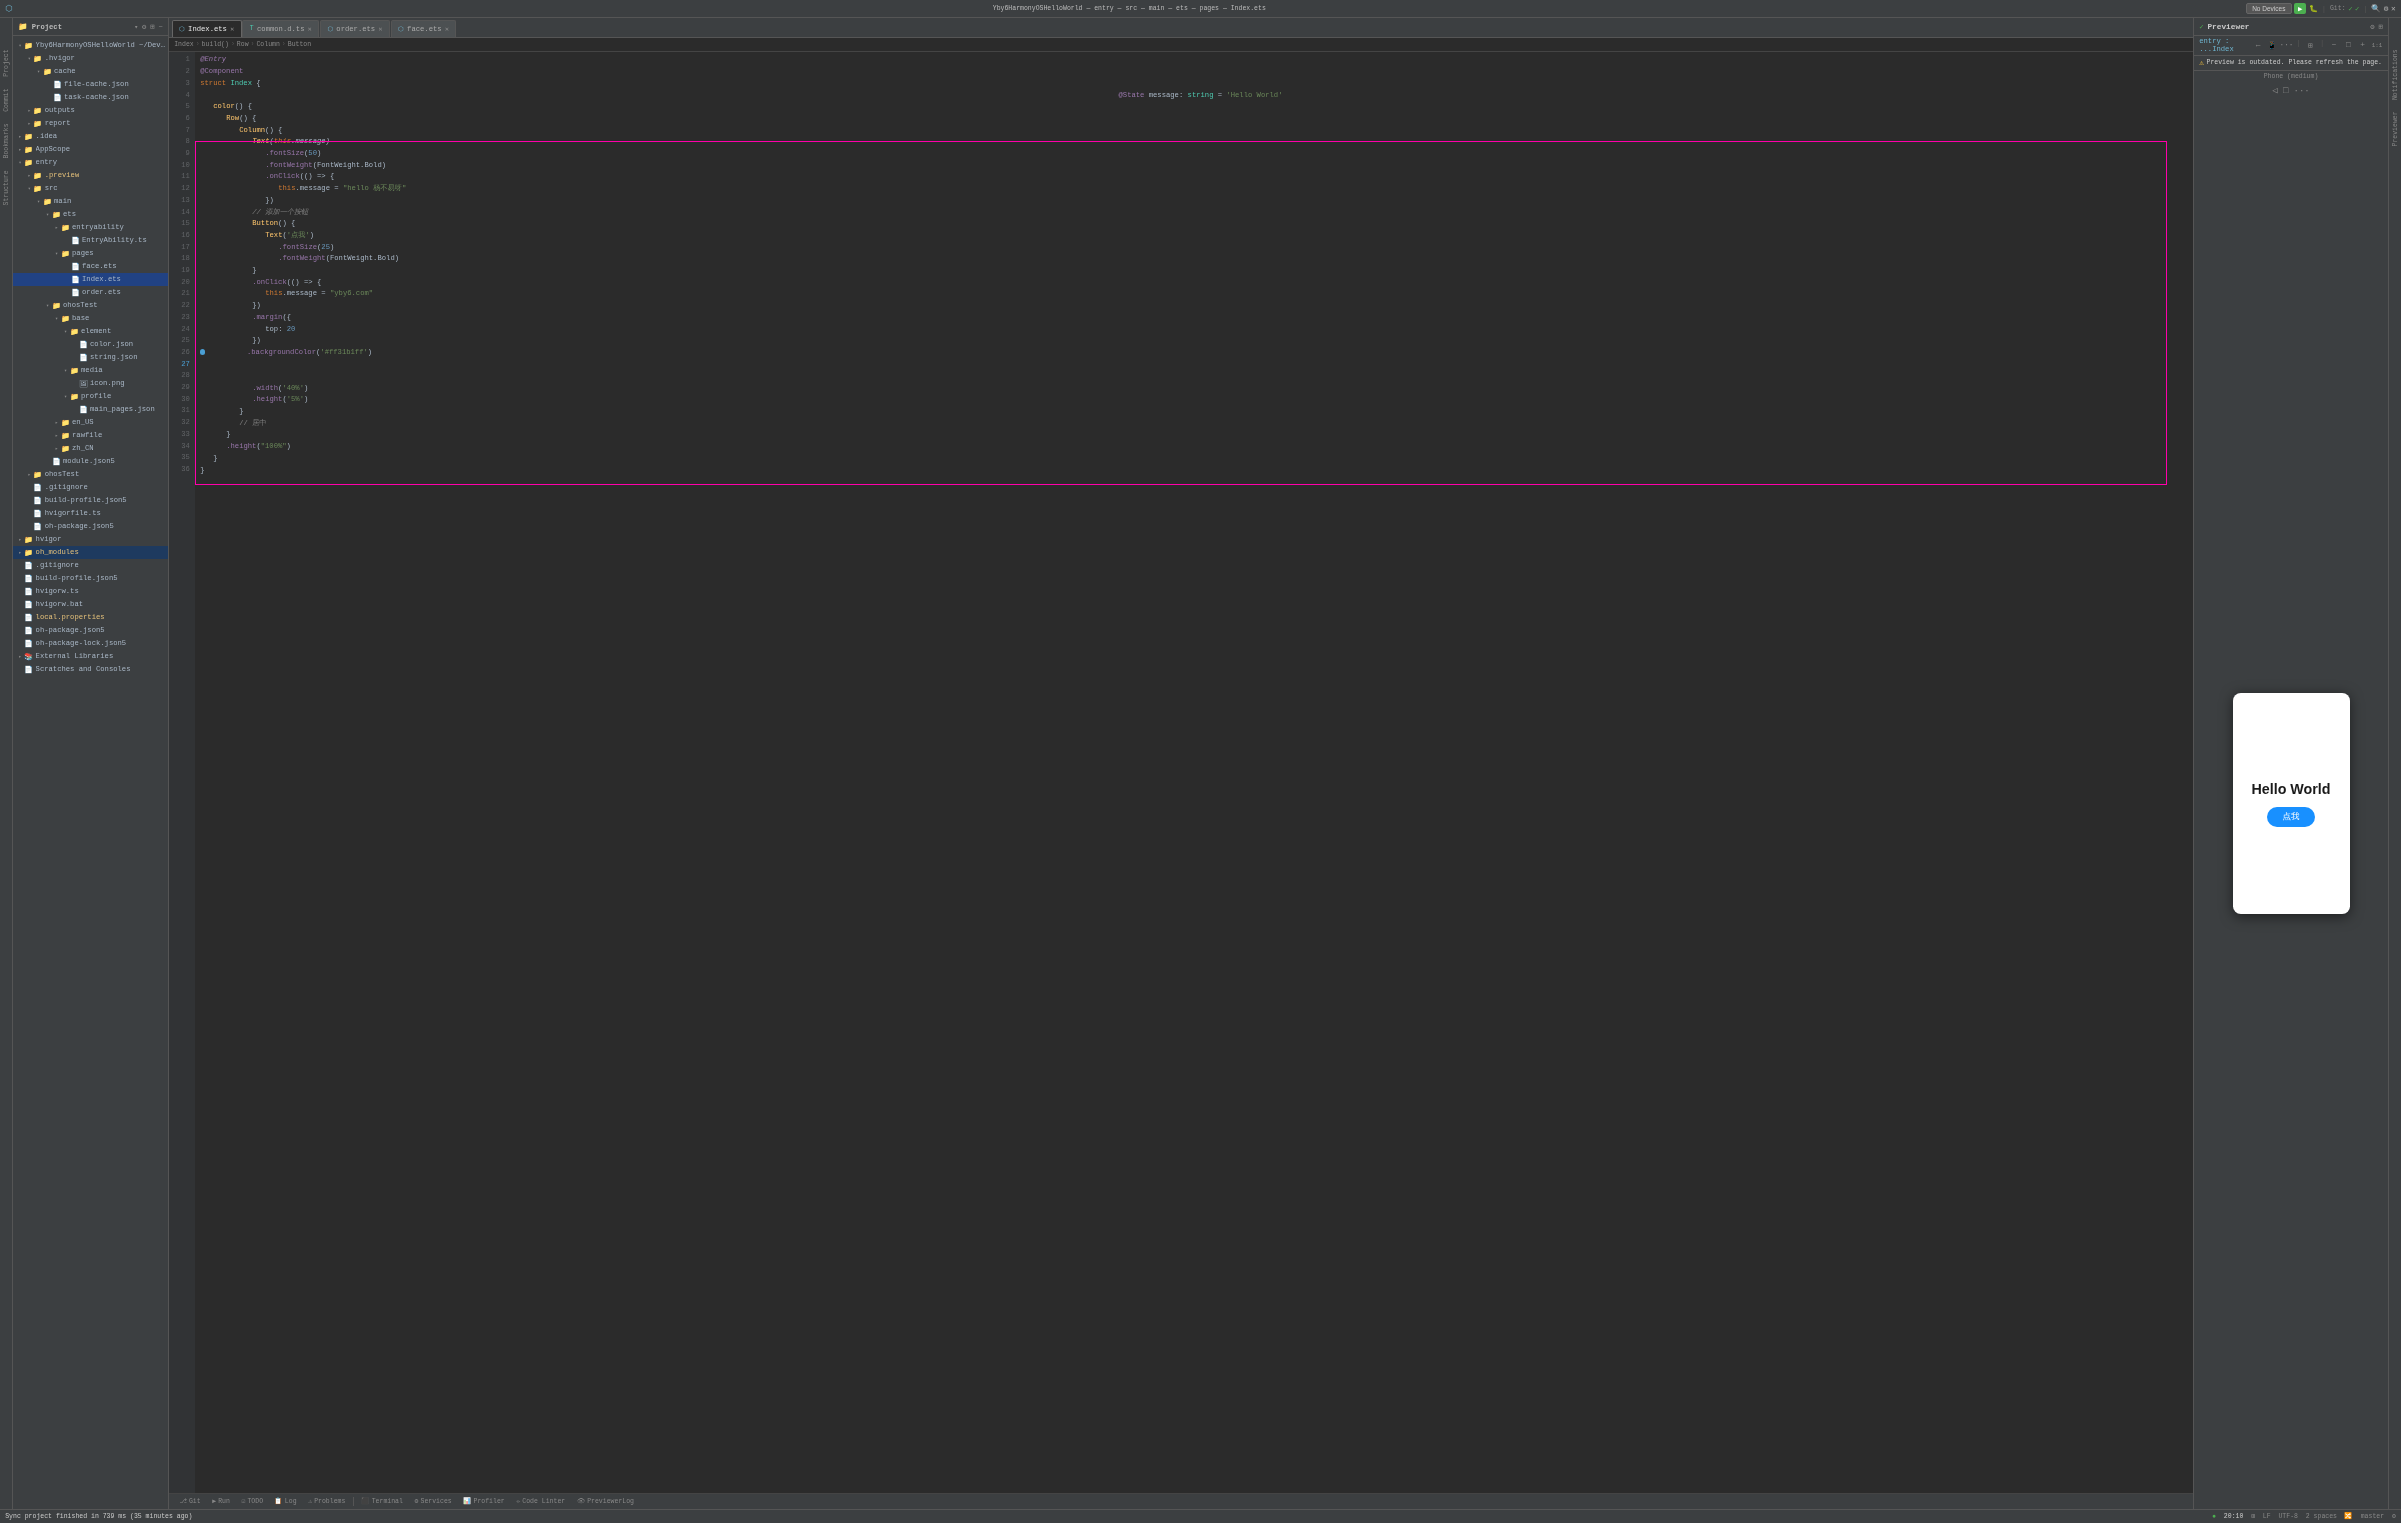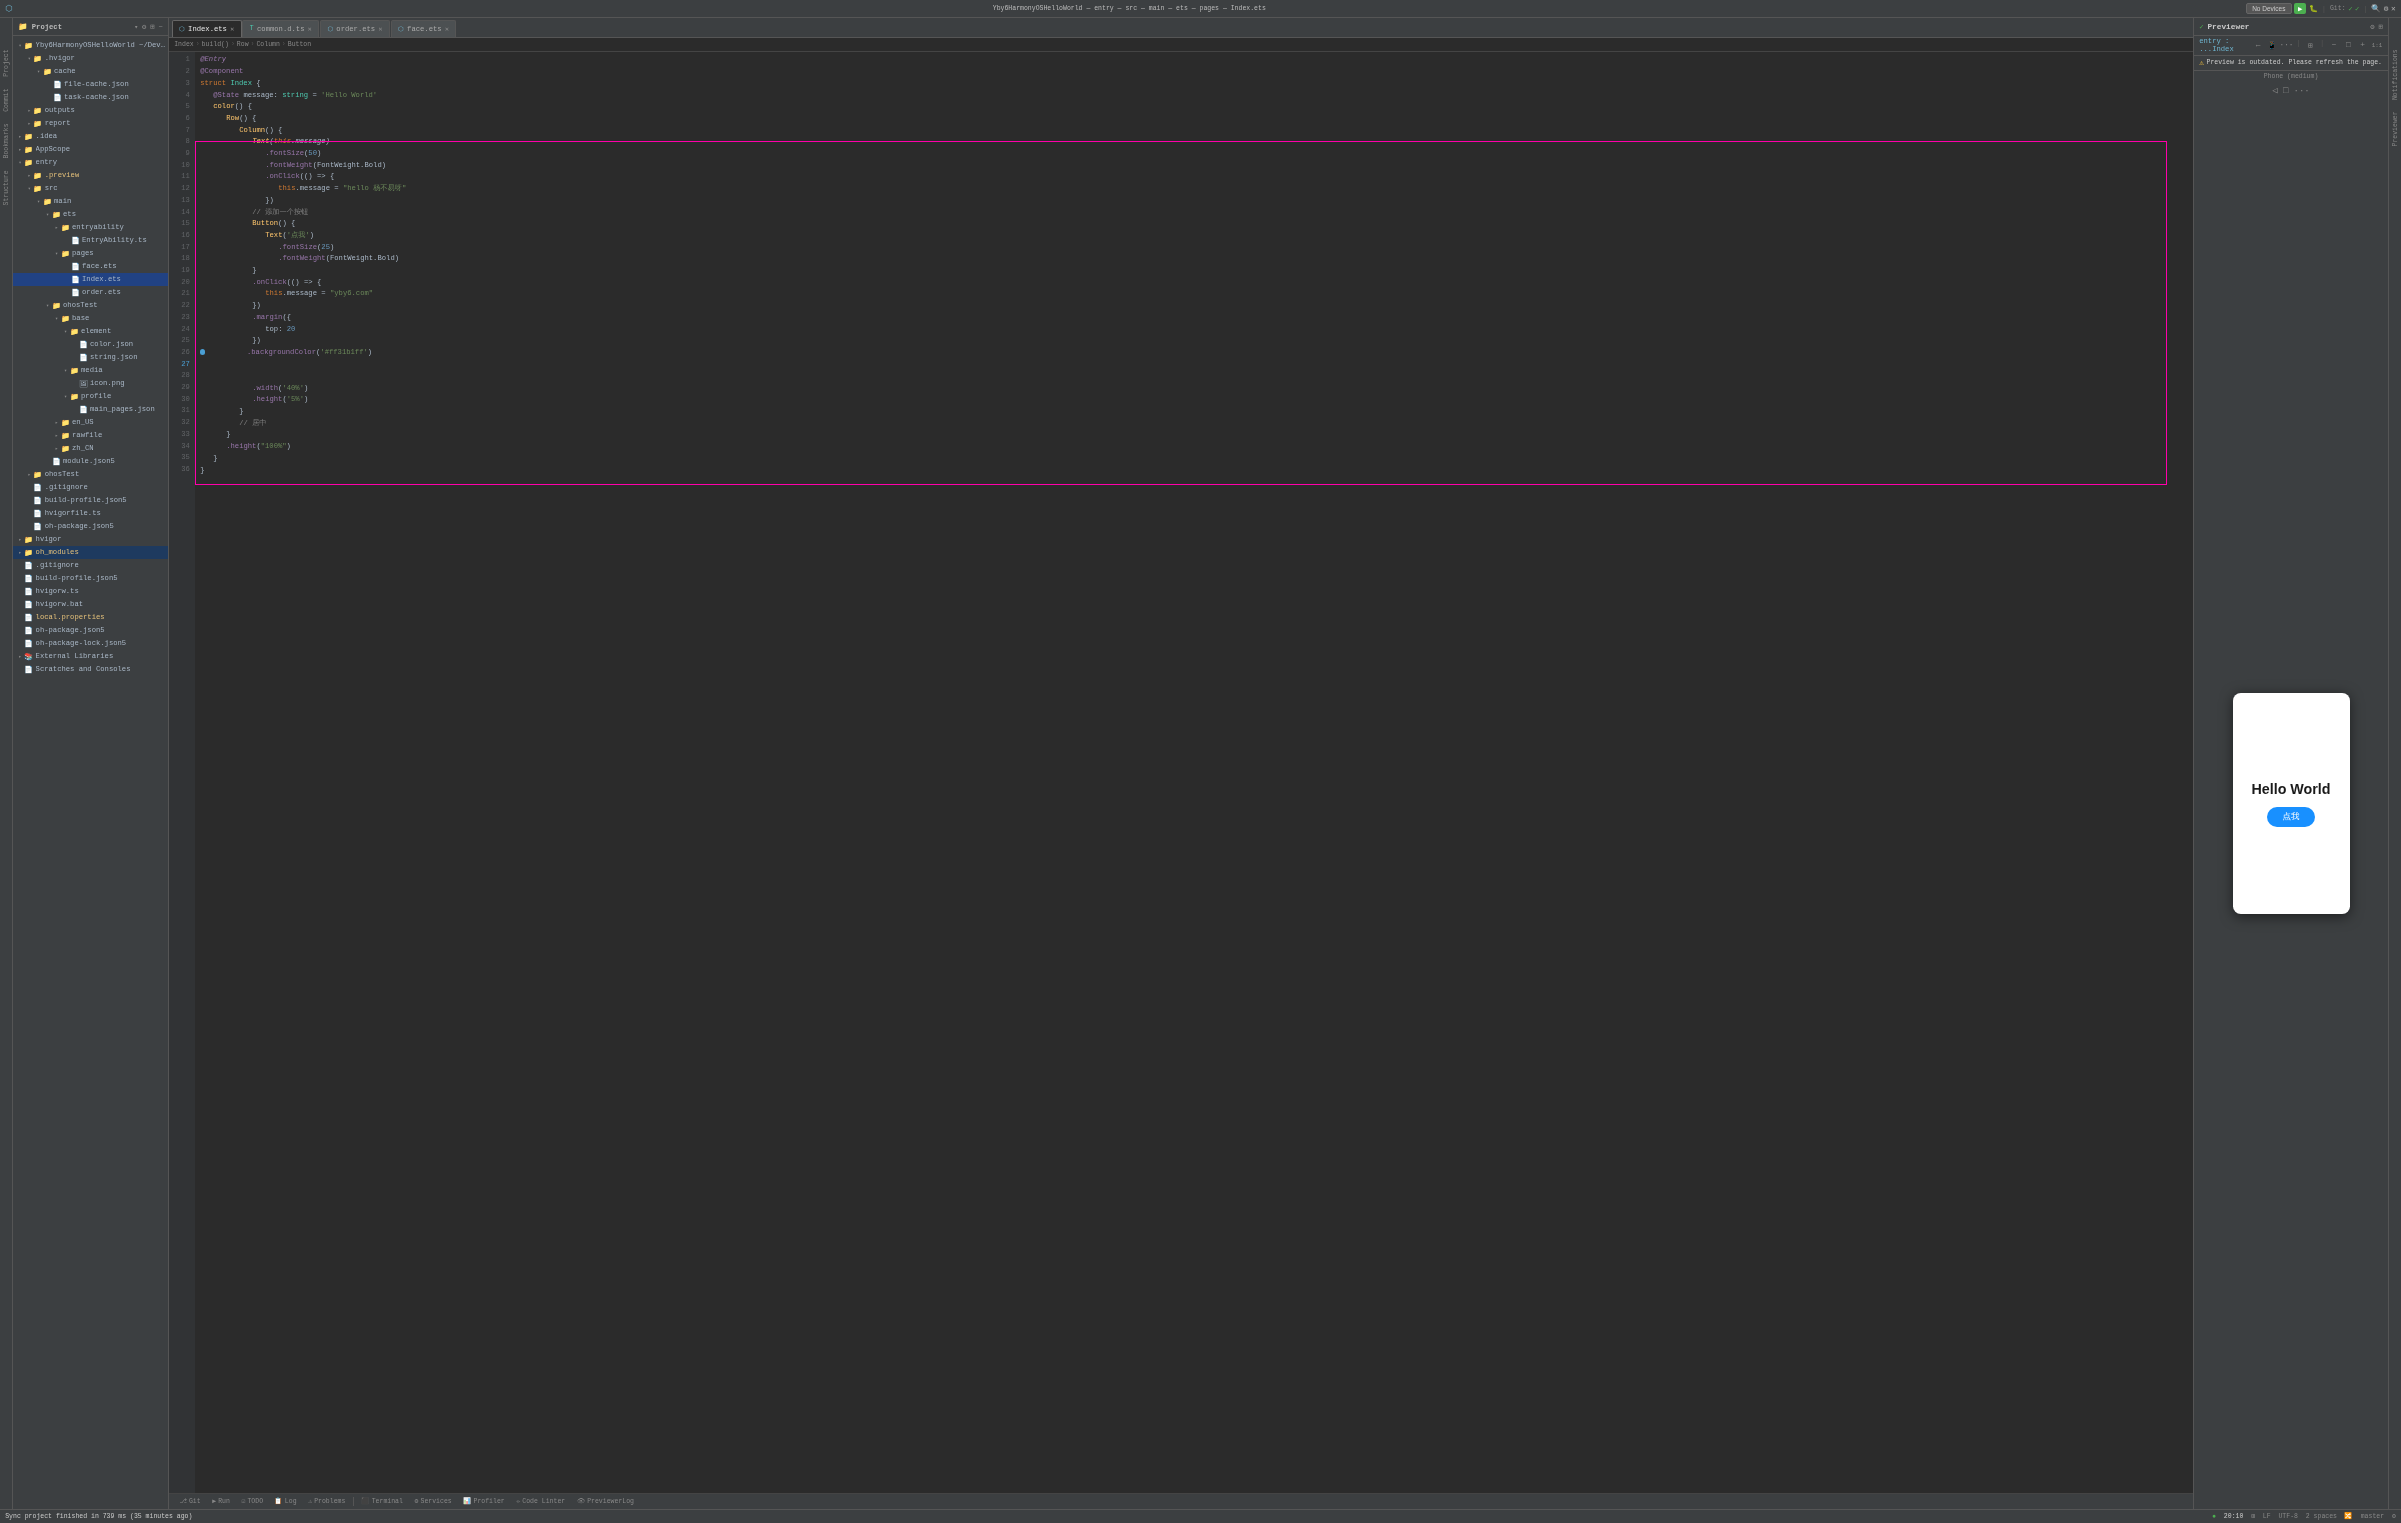--- a/index.html
+++ b/index.html
@@ -884,32 +884,32 @@
           <div>35</div>
         <div>36</div>
       </div>
       <div class="code-area">
 
         <div class="selection-box"></div>
         <div style="position:relative;">
           <div style="line-height:11.7px;font-style:italic;"><span class="dec">@Entry</span></div>
           <div style="line-height:11.7px;"><span class="dec">@Component</span></div>
           <div style="line-height:11.7px;"><span class="kw">struct </span><span class="type">Index</span><span class="punc"> {</span></div>
-          <div style="line-height:11.7px;"><span style="padding-left:13px;"></span><span class="dec">@State </span><span class="var">message</span><span class="punc">: </span><span class="type">string</span><span class="punc"> = </span><span class="str">'Hello World'</span></div>
+          <div style="line-height:11.7px;text-align:center;"><span style="padding-left:13px;"></span><span class="dec">@State </span><span class="var">message</span><span class="punc">: </span><span class="type">string</span><span class="punc"> = </span><span class="str">'Hello World'</span></div>
           <div style="line-height:11.7px;"></div>
           <div style="line-height:11.7px;"><span style="padding-left:13px;"></span><span class="fn">color</span><span class="punc">() {</span></div>
           <div style="line-height:11.7px;"><span style="padding-left:26px;"></span><span class="fn">Row</span><span class="punc">() {</span></div>
           <div style="line-height:11.7px;"><span style="padding-left:39px;"></span><span class="fn">Column</span><span class="punc">() {</span></div>
           <div style="line-height:11.7px;font-style:italic;"><span style="padding-left:52px;"></span><span class="fn">Text</span><span class="punc">(</span><span class="kw">this</span><span class="punc">.</span><span class="var">message</span><span class="punc">)</span></div>
           <div style="line-height:11.7px;"><span style="padding-left:65px;"></span><span class="prop">.fontSize</span><span class="punc">(</span><span class="num">50</span><span class="punc">)</span></div>
           <div style="line-height:11.7px;"><span style="padding-left:65px;"></span><span class="prop">.fontWeight</span><span class="punc">(</span><span class="var">FontWeight</span><span class="punc">.</span><span class="var">Bold</span><span class="punc">)</span></div>
           <div style="line-height:11.7px;"><span style="padding-left:65px;"></span><span class="prop">.onClick</span><span class="punc">(() =&gt; {</span></div>
           <div style="line-height:11.7px;"><span style="padding-left:78px;"></span><span class="kw">this</span><span class="punc">.</span><span class="var">message</span><span class="punc"> = </span><span class="str">"hello 杨不易呀"</span></div>
           <div style="line-height:11.7px;"><span style="padding-left:65px;"></span><span class="punc">})</span></div>
-          <div style="line-height:11.7px;"><span style="padding-left:52px;"></span><span class="cm">// 添加一个按钮</span></div>
+          <div style="line-height:11.7px;font-style:italic;"><span style="padding-left:52px;"></span><span class="cm">// 添加一个按钮</span></div>
           <div style="line-height:11.7px;"><span style="padding-left:52px;"></span><span class="fn">Button</span><span class="punc">() {</span></div>
           <div style="line-height:11.7px;"><span style="padding-left:65px;"></span><span class="fn">Text</span><span class="punc">(</span><span class="str">'点我'</span><span class="punc">)</span></div>
           <div style="line-height:11.7px;"><span style="padding-left:78px;"></span><span class="prop">.fontSize</span><span class="punc">(</span><span class="num">25</span><span class="punc">)</span></div>
           <div style="line-height:11.7px;"><span style="padding-left:78px;"></span><span class="prop">.fontWeight</span><span class="punc">(</span><span class="var">FontWeight</span><span class="punc">.</span><span class="var">Bold</span><span class="punc">)</span></div>
           <div style="line-height:11.7px;"><span style="padding-left:52px;"></span><span class="punc">}</span></div>
           <div style="line-height:11.7px;"><span style="padding-left:52px;"></span><span class="prop">.onClick</span><span class="punc">(() =&gt; {</span></div>
           <div style="line-height:11.7px;"><span style="padding-left:65px;"></span><span class="kw">this</span><span class="punc">.</span><span class="var">message</span><span class="punc"> = </span><span class="str">"yby6.com"</span></div>
           <div style="line-height:11.7px;"><span style="padding-left:52px;"></span><span class="punc">})</span></div>
           <div style="line-height:11.7px;"><span style="padding-left:52px;"></span><span class="prop">.margin</span><span class="punc">({</span></div>
           <div style="line-height:11.7px;"><span style="padding-left:65px;"></span><span class="var">top</span><span class="punc">: </span><span class="num">20</span></div>

